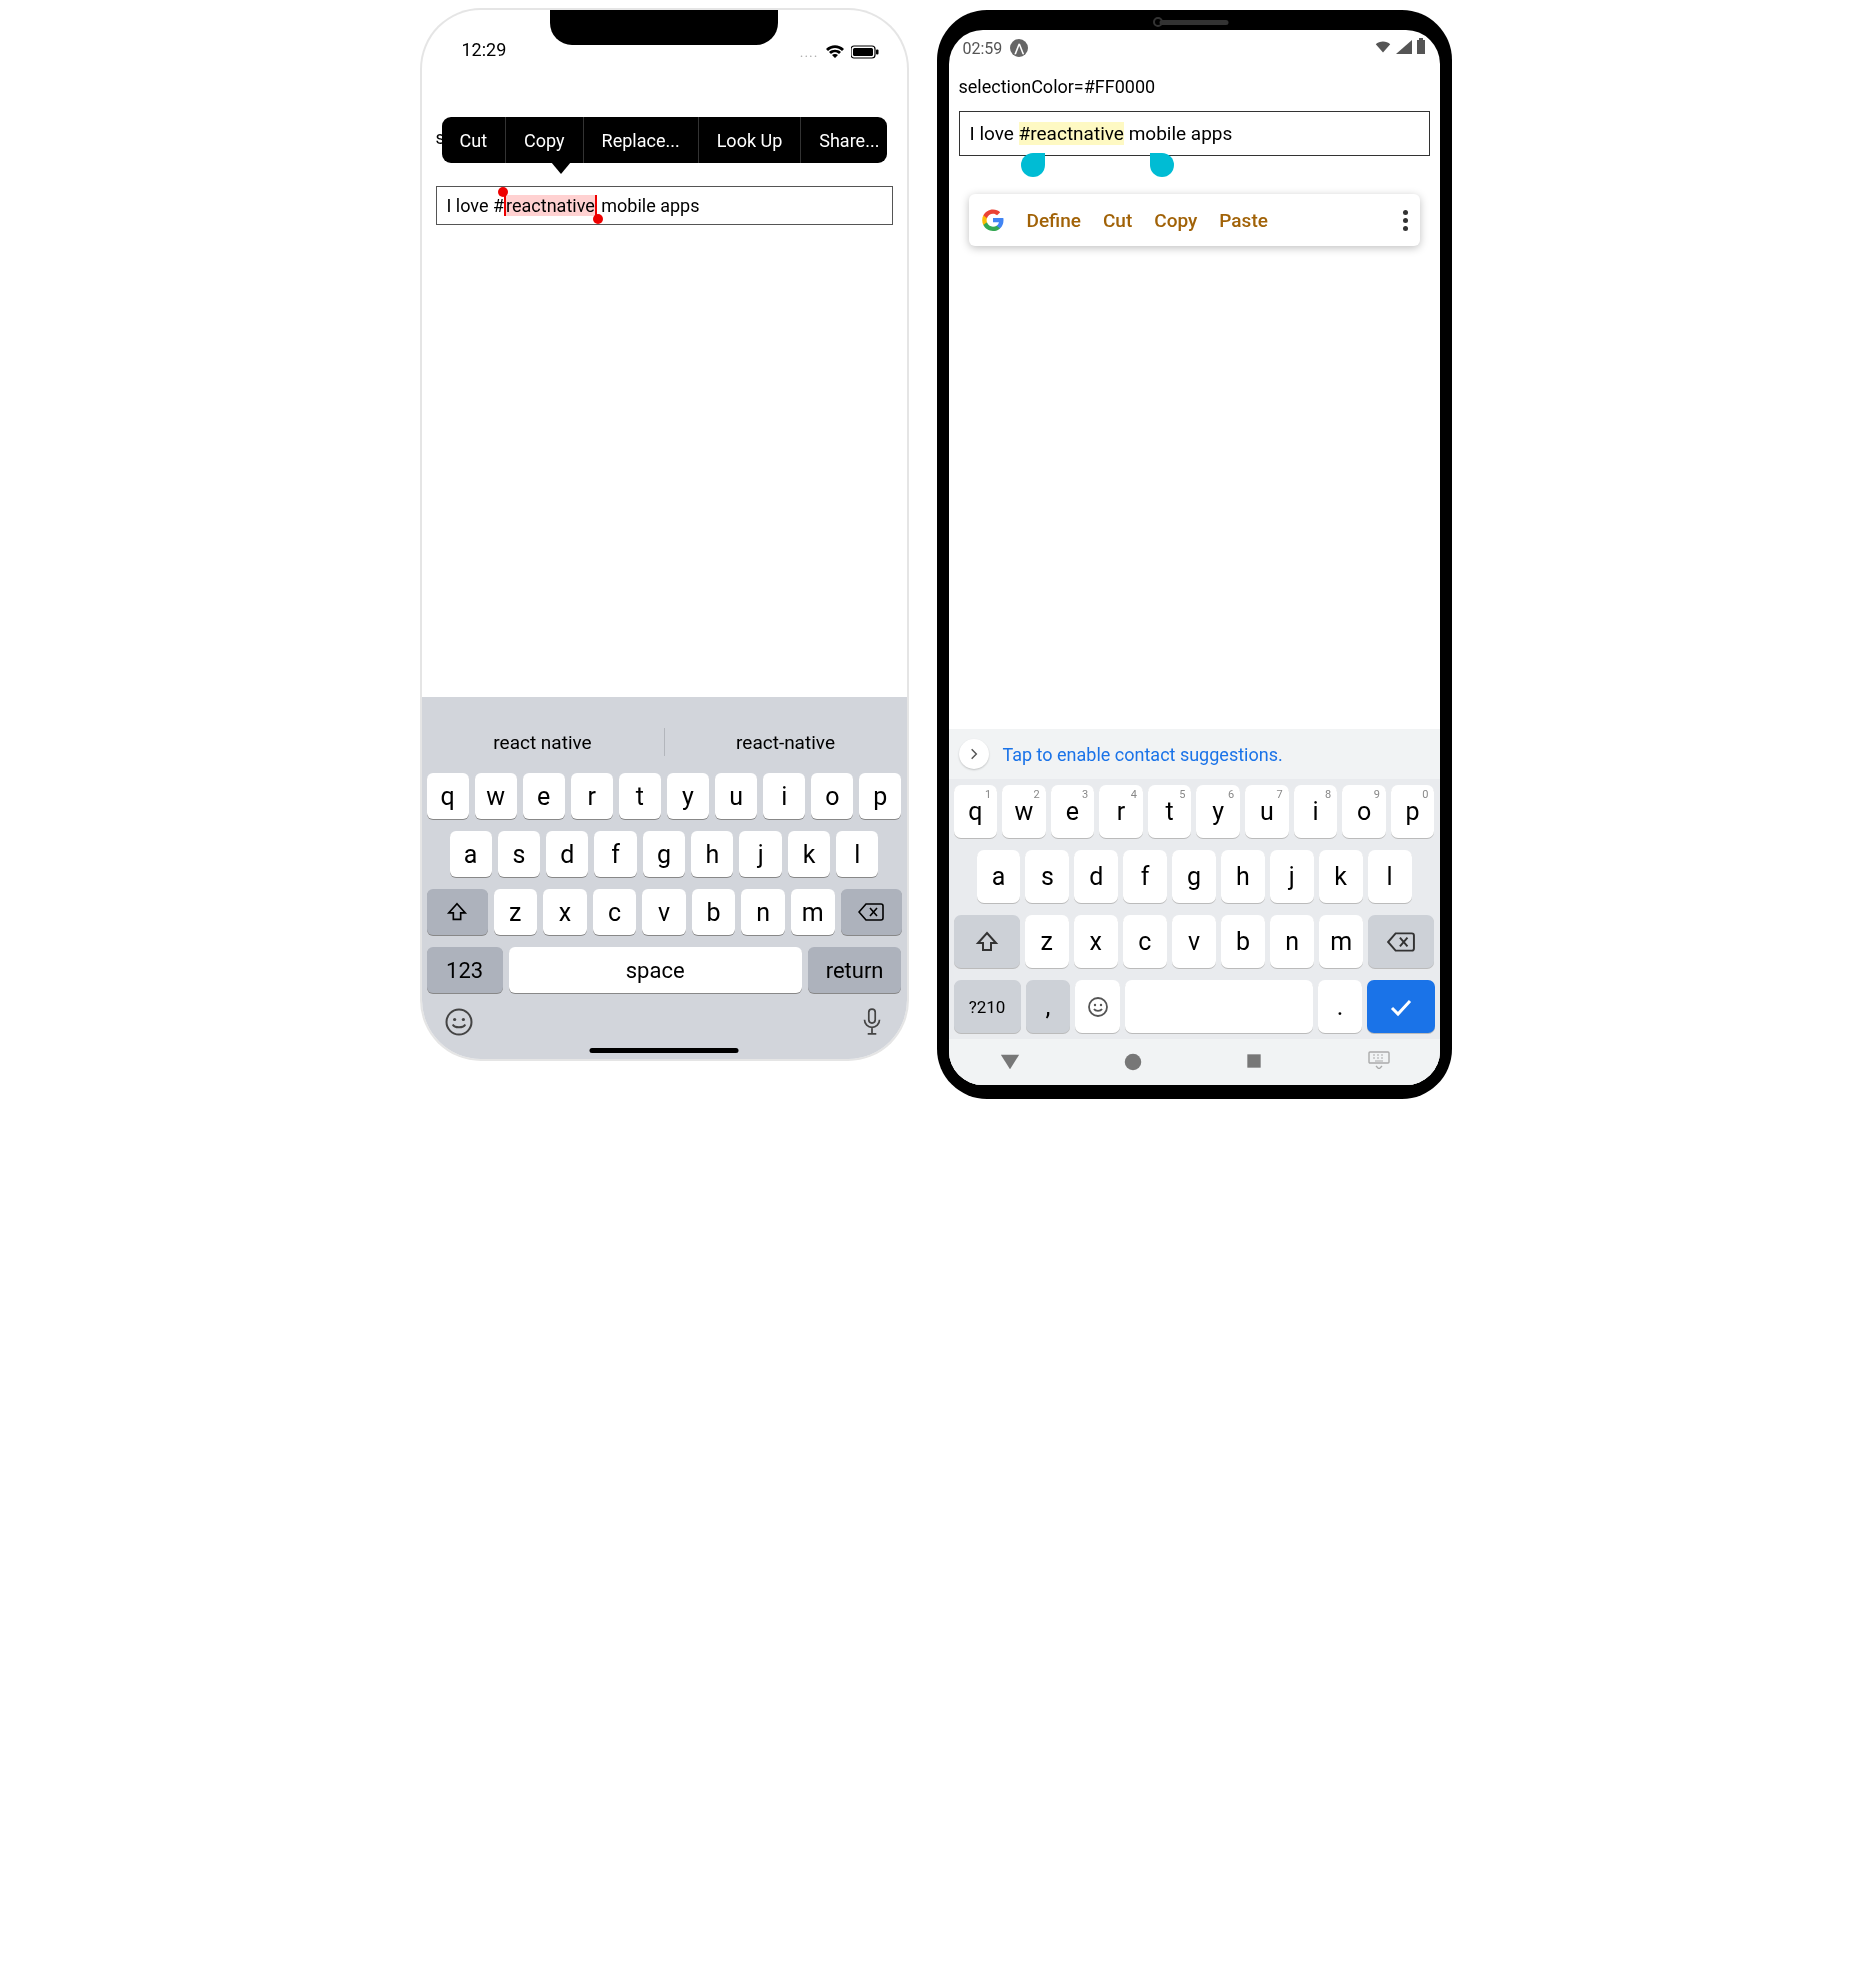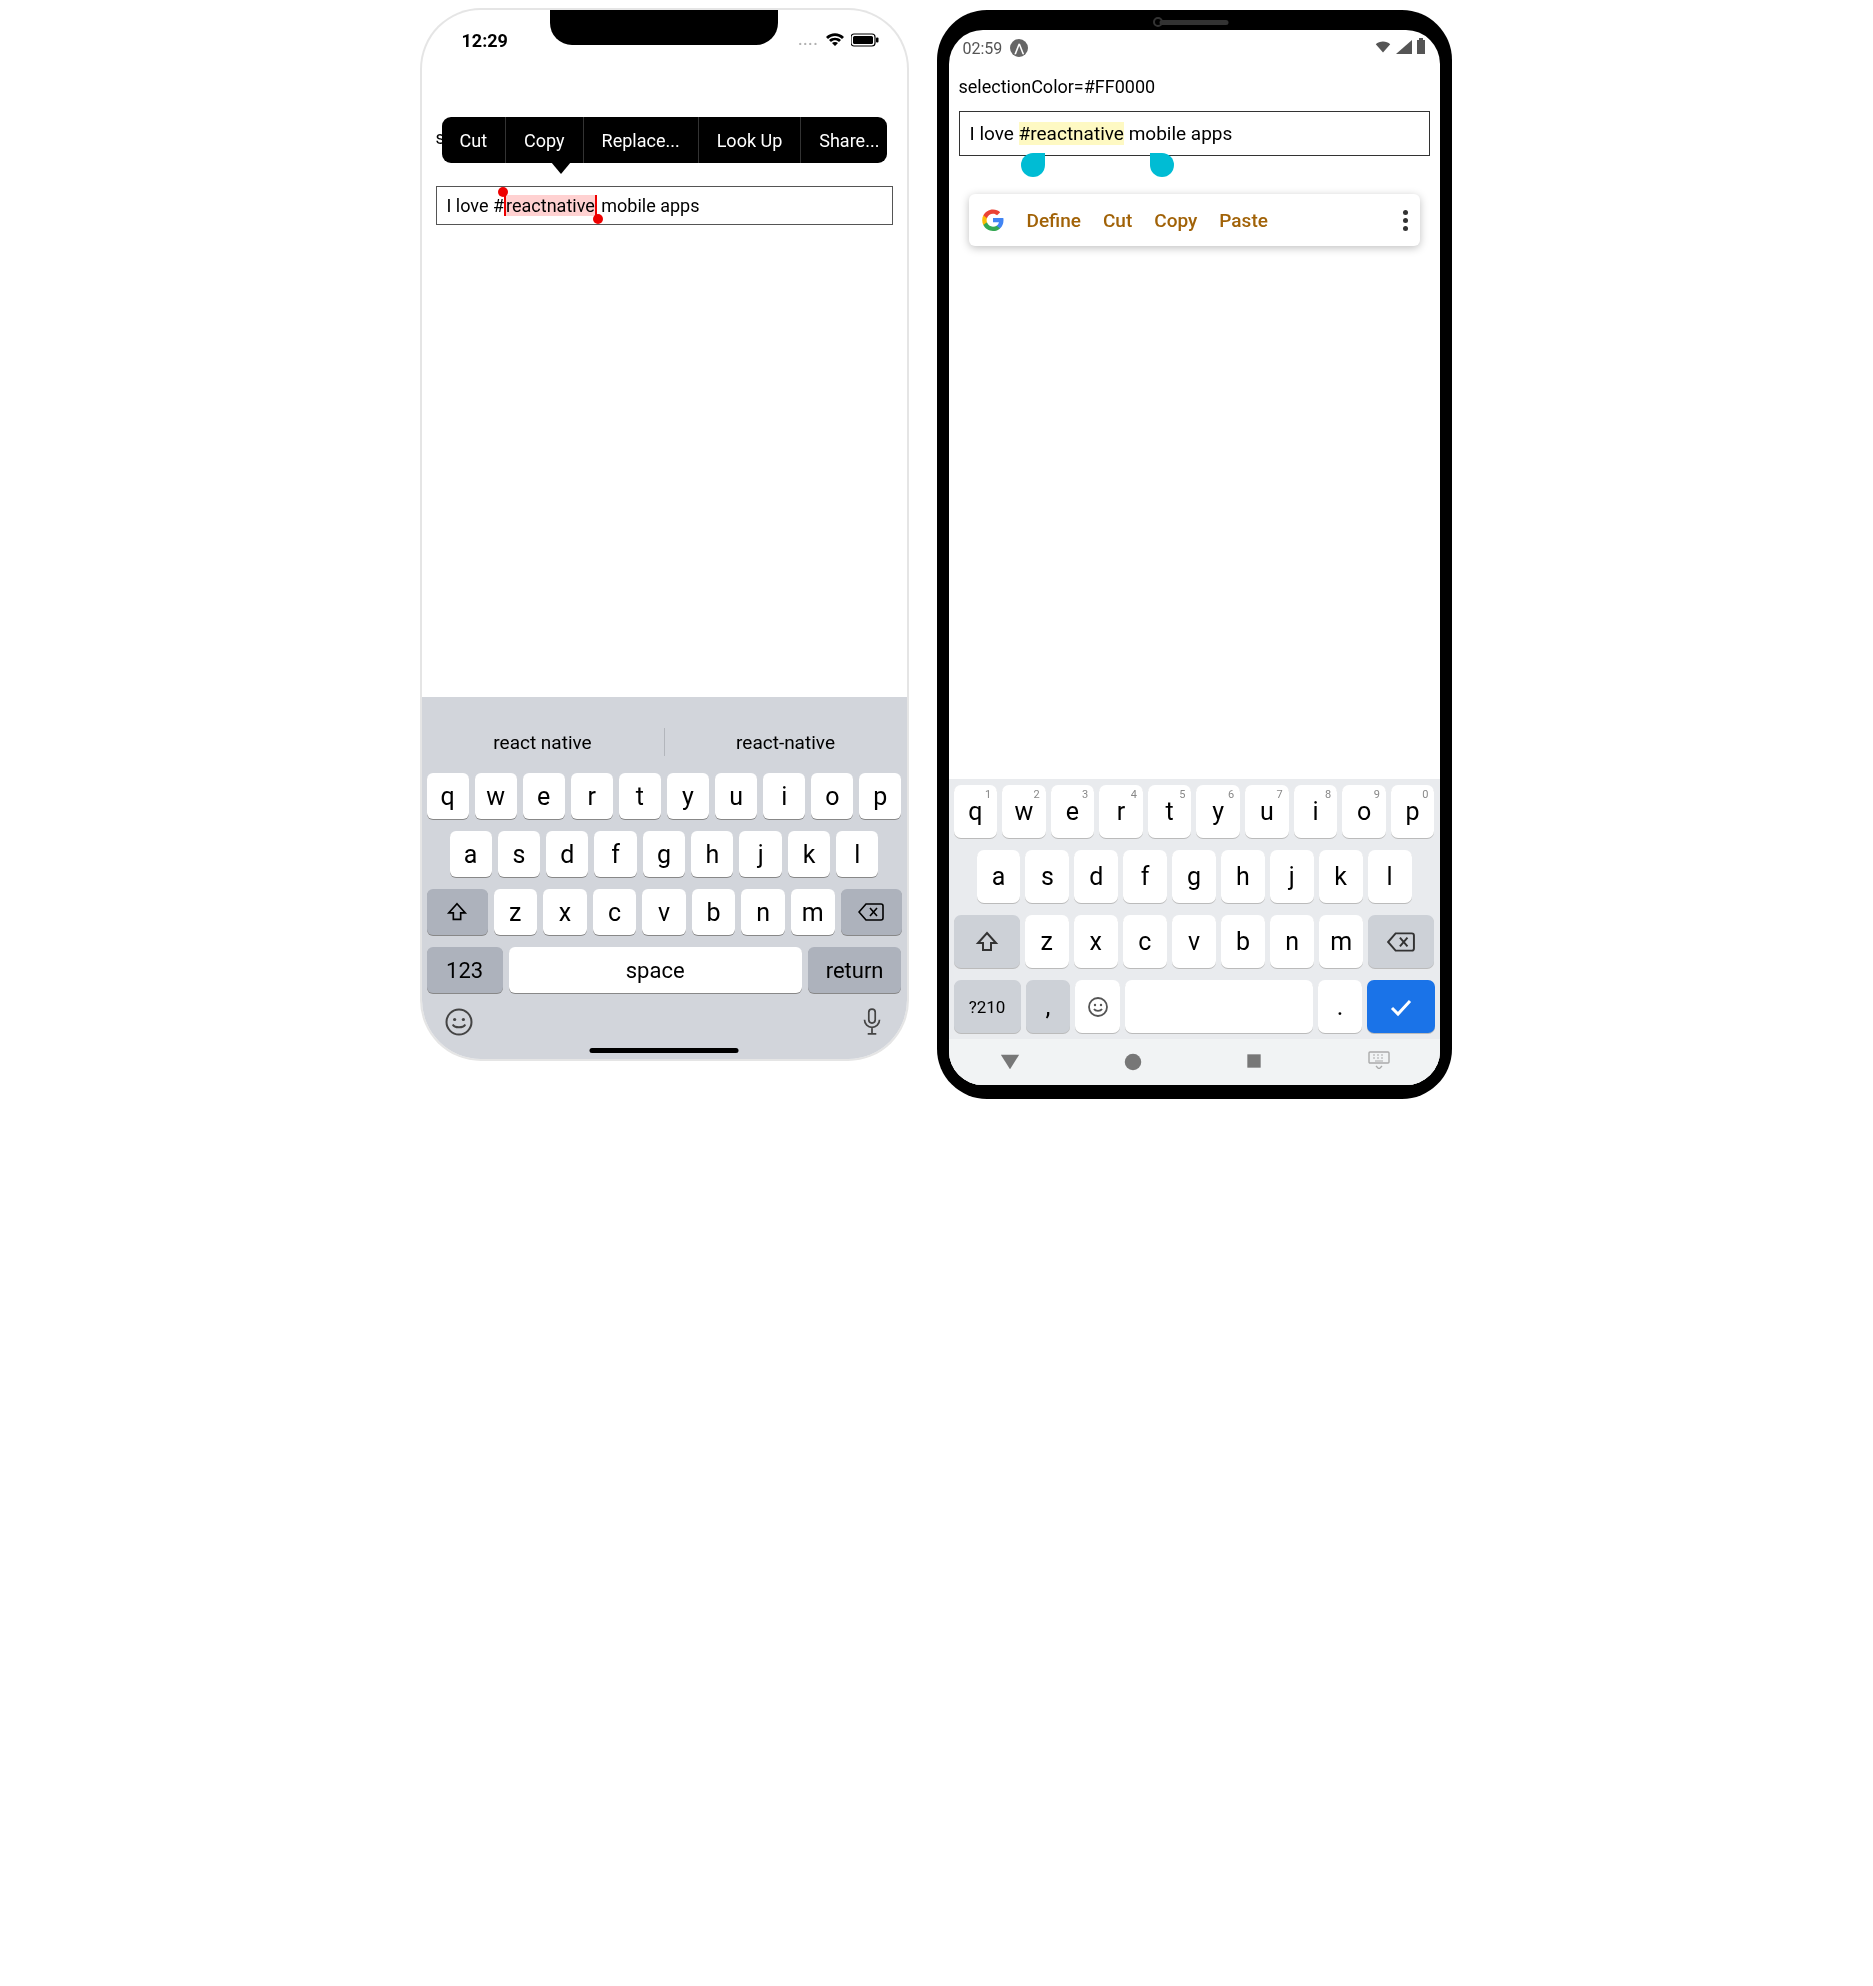--- a/index.html
+++ b/index.html
@@ -2,21 +2,21 @@
 <html><head>
 <meta charset="utf-8">
 <style>
   * { box-sizing: border-box; margin: 0; padding: 0; font-family: -apple-system, BlinkMacSystemFont, 'Segoe UI', Roboto, Helvetica, Arial, sans-serif; }
   body { background: #fff; padding: 10px; }
   .stage { display: flex; gap: 30px; justify-content: center; align-items: flex-start; }
 
   
   .iphone { width: 485px; height: 1049px; background: #fff; border-radius: 59px; box-shadow: 0 0 0 2px #e5e5e5; position: relative; overflow: hidden; }
   .iphone .notch { position: absolute; top: 0; left: 50%; transform: translateX(-50%); width: 228px; height: 35px; background: #000; border-bottom-left-radius: 22px; border-bottom-right-radius: 22px; z-index: 10; }
-  .iphone .statusbar { height: 50px; display: flex; justify-content: space-between; align-items: center; padding: 10px 28px 0 40px; font-size: 18px; font-weight: 700; }
+  .iphone .statusbar { height: 50px; display: flex; justify-content: space-between; align-items: flex-end; padding: 10px 28px 0 40px; font-size: 18px; font-weight: 400; }
   .iphone .status-right { display: flex; align-items: center; gap: 6px; }
   .iphone .dots { font-size: 14px; color: #b0b0b0; letter-spacing: 1px; }
   .iphone .wifi-icon svg, .iphone .battery-icon svg { display:block; }
 
   .iphone .content { padding: 59px 14px 0 14px; position: relative; }
   .iphone .label-se { position:absolute; left:14px; top:67px; font-size:18px; color:#000; }
   .iphone .context-menu { position: absolute; left: 20px; top: 57px; right: 20px; background: #000; border-radius: 9px; display: flex; height: 46px; align-items: stretch; z-index: 5; }
   .iphone .context-menu .item { color:#fff; font-size:18px; display:flex; align-items:center; justify-content:center; padding:0 18px; border-right:1px solid #333; cursor:pointer; white-space:nowrap; }
   .iphone .context-menu .item:last-child { border-right:none; }
   .iphone .context-arrow { position:absolute; left:129px; top:102px; width:0; height:0; border-left:10px solid transparent; border-right:10px solid transparent; border-top:12px solid #000; z-index:5; }
@@ -246,20 +246,28 @@
           <div class="item">Paste</div>
           <div class="more">
               <span></span>
               <span></span>
               <span></span>
             </div>
         </div>
       </div>
 
       <div class="keyboard">
+        <div class="suggest-bar">
+          <div class="chev">
+            <svg width="14" height="14" viewBox="0 0 24 24">
+                <path d="M8 4 L16 12 L8 20" fill="none" stroke="#555" stroke-width="2.5"></path>
+              </svg>
+          </div>
+          <span class="suggest-txt">Tap to enable contact suggestions.</span>
+        </div>
         <div class="krow">
           <div class="key">
               <span>q</span>
               <sup>1</sup>
             </div>
           <div class="key">
               <span>w</span>
               <sup>2</sup>
             </div>
           <div class="key">

